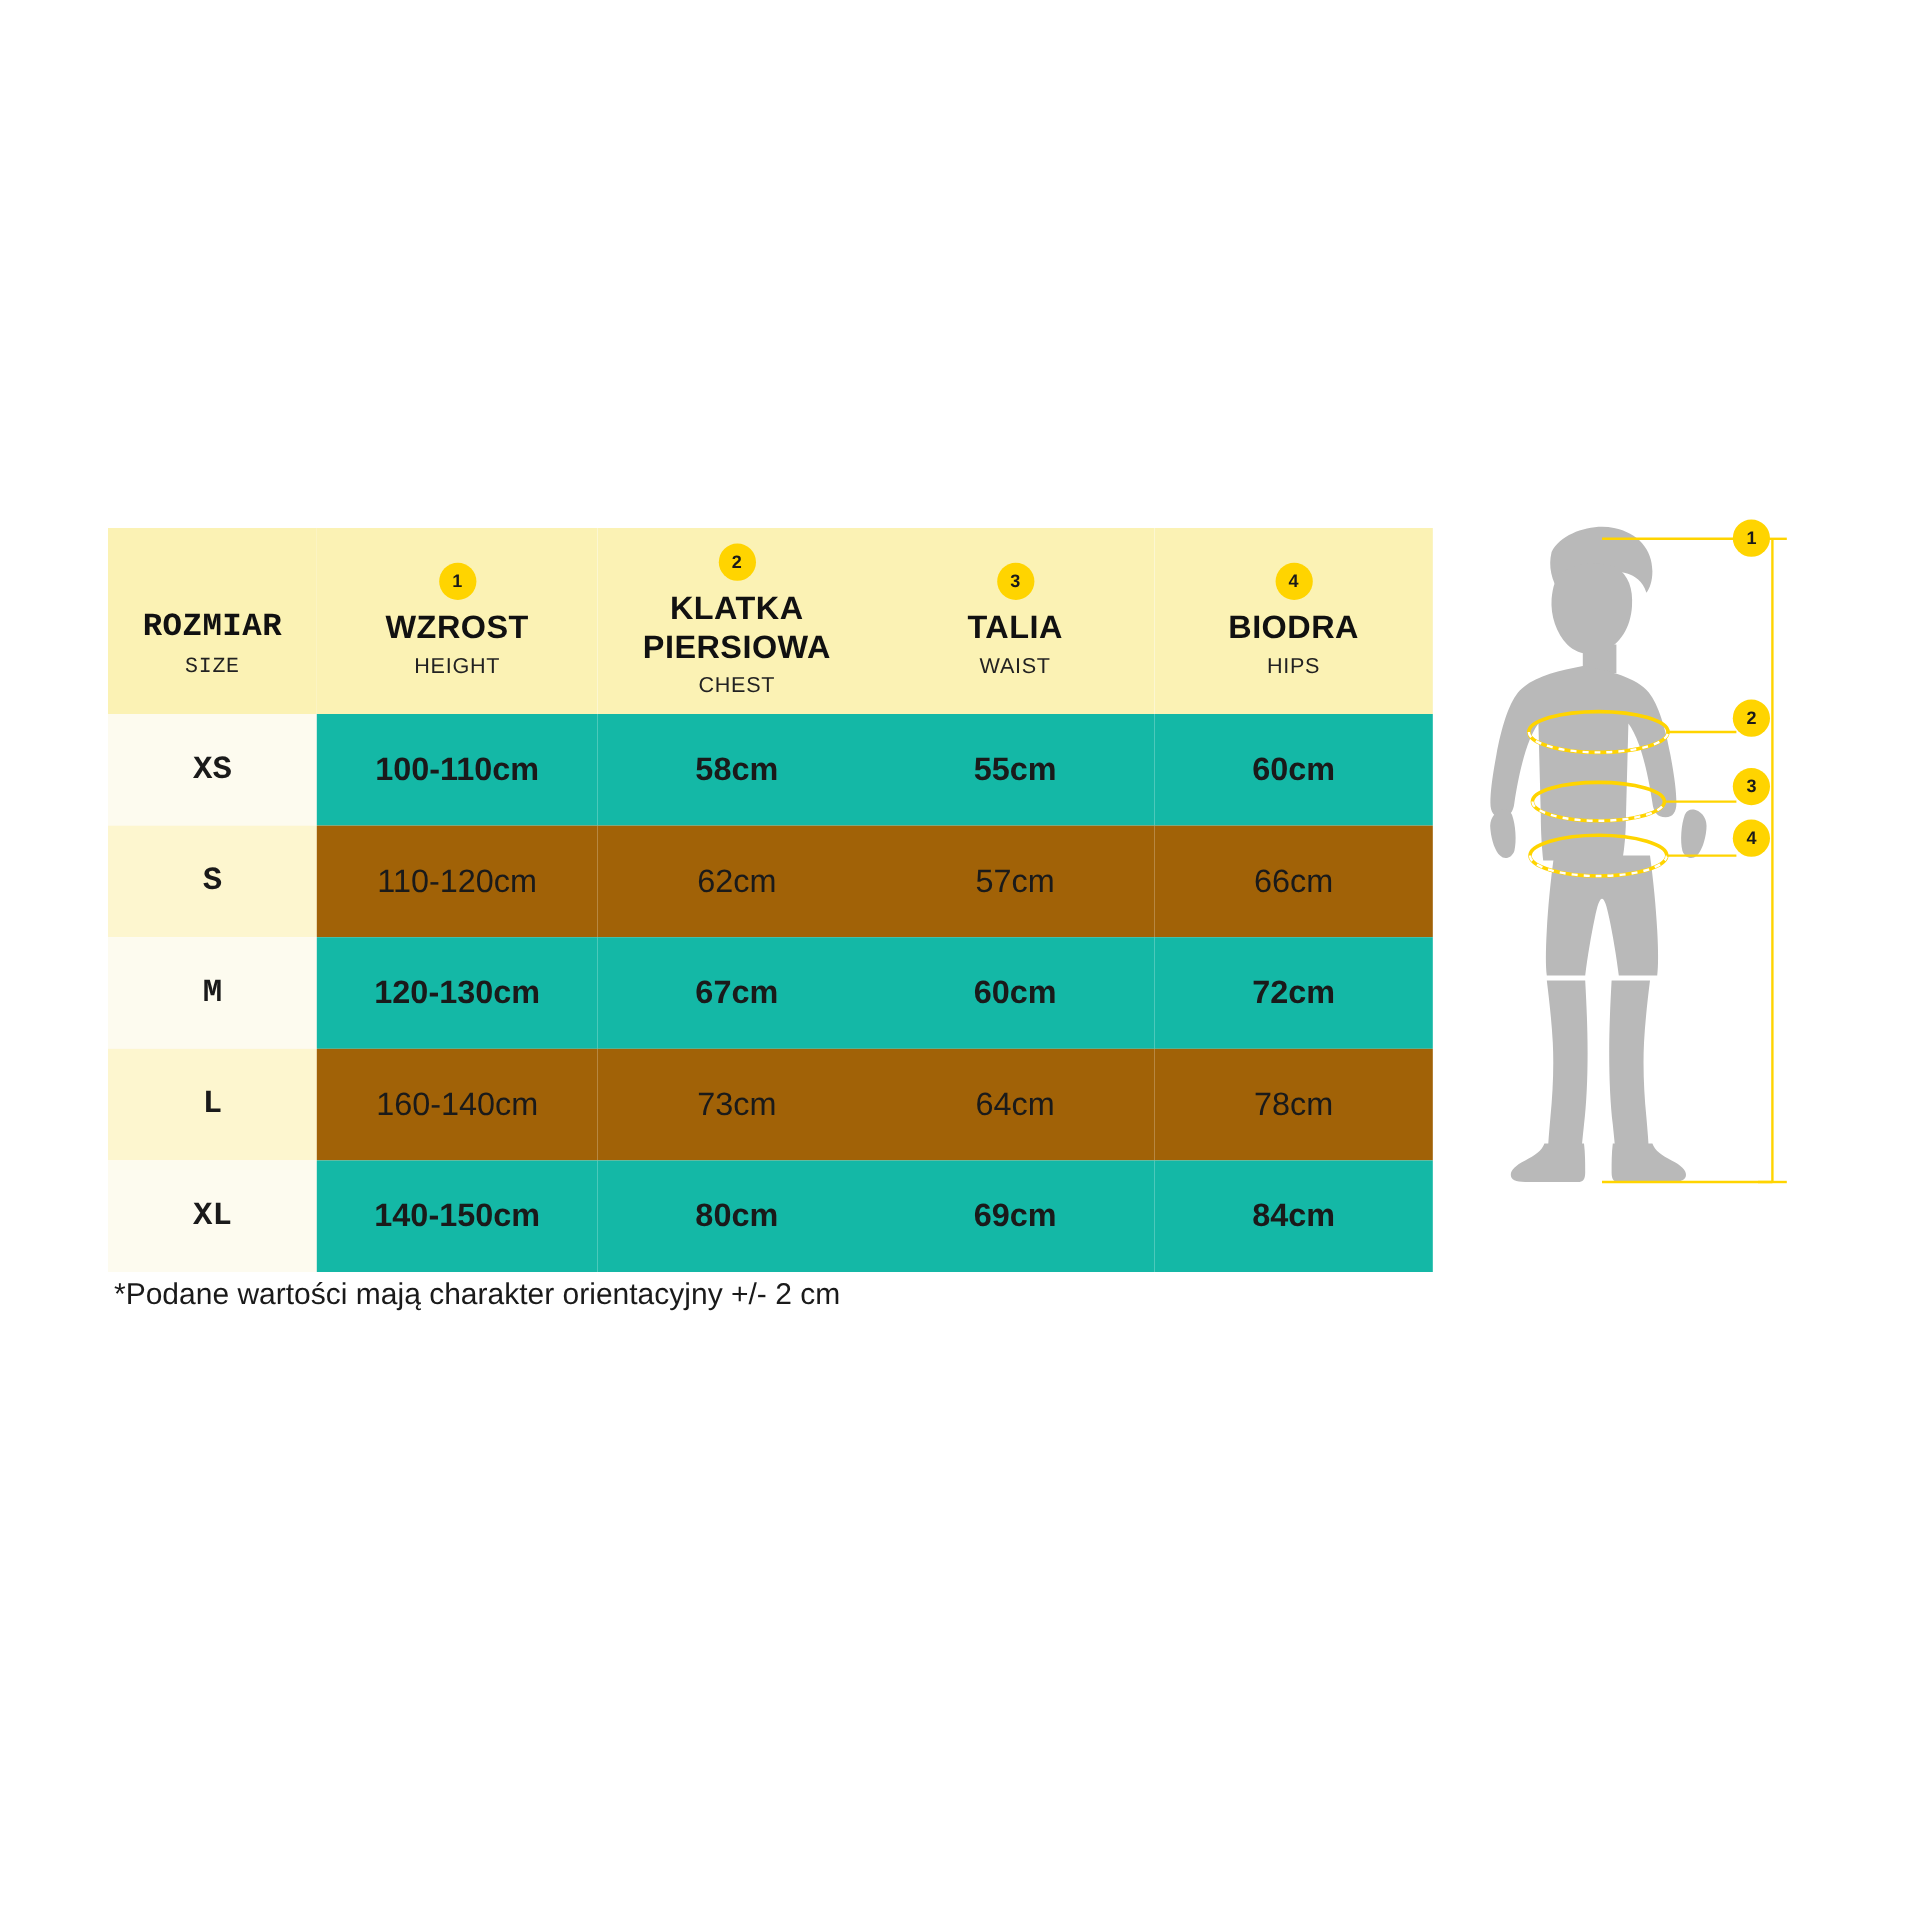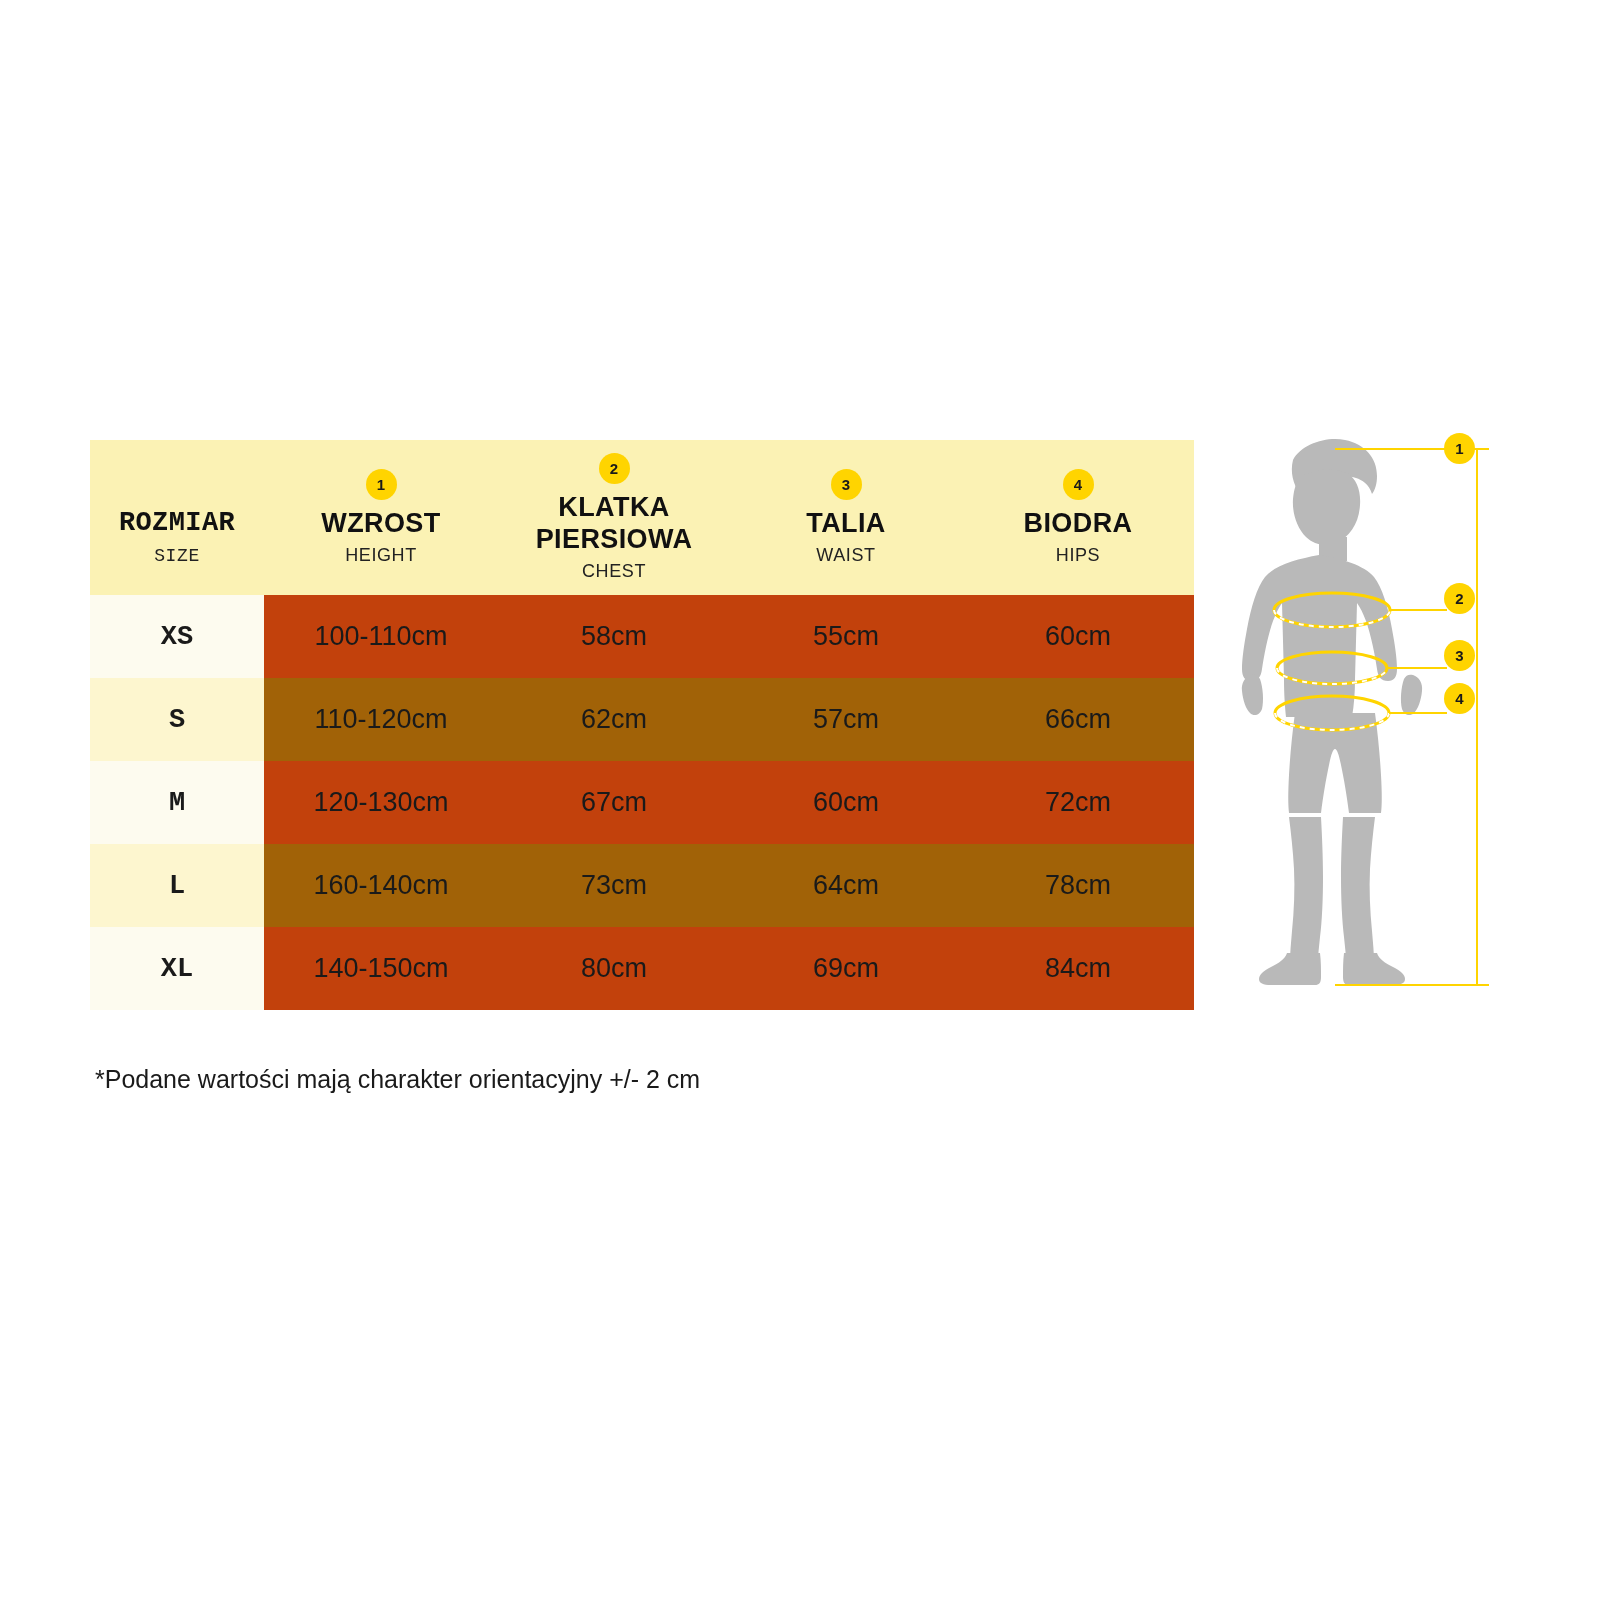--- a/index.html
+++ b/index.html
@@ -77,29 +77,29 @@
   }
   .hdr-sub {
     font-size: 18px;
     color: #222;
     letter-spacing: 0.6px;
     margin-top: 6px;
     text-transform: uppercase;
   }
 
   .data-row td {
-    height: 83px;
+    height: 93px;
     font-size: 27px;
     color: #1a1a1a;
   }
   .data-row td.col-size {
     font-weight: bold;
     font-size: 27px;
   }
-  .row-odd td { background: #c2410c; }
+  .row-odd td { background: #14b8a6; font-weight: bold; }
   .row-even td { background: #a16207; }
   .row-odd td.col-size { background: #fdfbef; }
   .row-even td.col-size { background: #fdf6cf; }
 
   
   .notes {
     position: absolute;
     left: 95px;
     top: 1060px;
     font-size: 25px;

